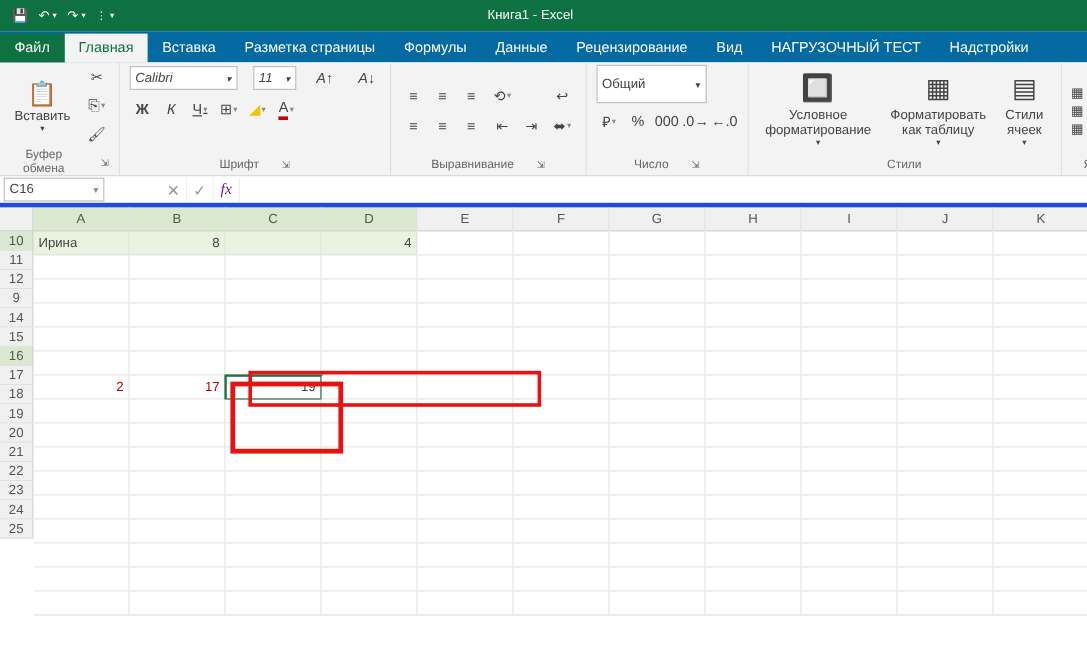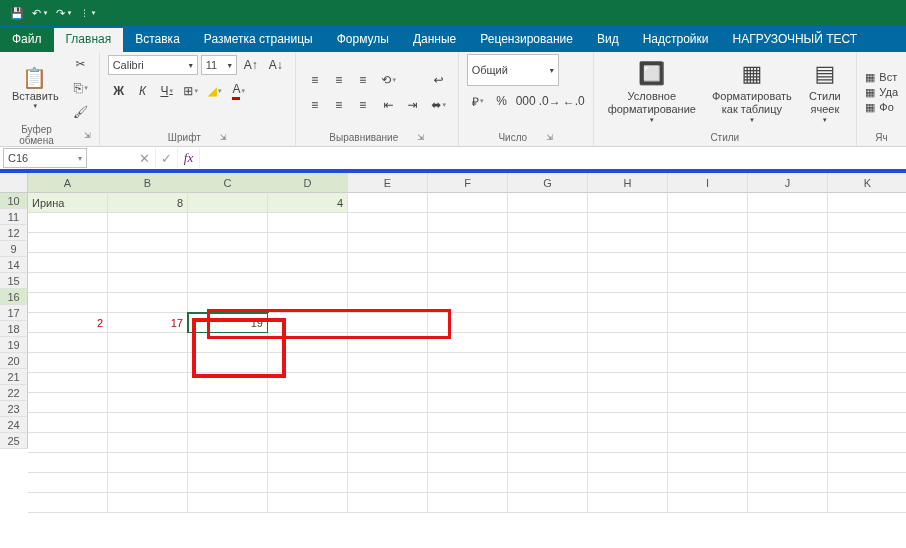--- a/index.html
+++ b/index.html
@@ -25,21 +25,21 @@
 .group-body { flex: 1; display: flex; align-items: center; gap: 4px; }
 .dl::after { content: "▾"; font-size: 7px; color: #888; margin-left: 1px; }
 
 
 .clip-paste { display: flex; flex-direction: column; align-items: center; cursor: pointer; padding: 2px 4px; }
 .clip-paste .ic { font-size: 20px; }
 .clip-side { display: flex; flex-direction: column; gap: 4px; padding-left: 4px; }
 .clip-side span { width: 20px; height: 20px; display: inline-flex; align-items: center; justify-content: center; cursor: pointer; }
 
 
-.font-top { display: flex; gap: 3px; align-items: center; }
+.font-top { display: flex; gap: 13px; align-items: center; font-style: italic; }
 .font-name { width: 90px; height: 20px; border: 1px solid #c0c0c0; background: #fff; font-size: 11px; padding: 0 4px; display: flex; align-items: center; justify-content: space-between; cursor: pointer; }
 .font-size { width: 36px; height: 20px; border: 1px solid #c0c0c0; background: #fff; font-size: 11px; padding: 0 4px; display: flex; align-items: center; justify-content: space-between; cursor: pointer; }
 .font-bot { display: flex; gap: 2px; margin-top: 4px; }
 .btn { width: 22px; height: 22px; display: inline-flex; align-items: center; justify-content: center; cursor: pointer; border: 1px solid transparent; font-size: 12px; color: #444; }
 
 
 .align-col { display: flex; flex-direction: column; gap: 3px; }
 .align-row { display: flex; gap: 2px; }
 
 
@@ -92,34 +92,35 @@
     <span>
         <span>↶</span> 
         <span style="font-size:7px">▾</span>
       </span>
     <span>
         <span>↷</span> 
         <span style="font-size:7px">▾</span>
       </span>
     <span style="font-size:9px">⋮ <span style="font-size:7px">▾</span></span>
   </div>
+  <div class="title">Книга1 - Excel</div>
   <div style="width:120px"></div>
 </div>
 
 <div class="tabs">
   <div class="tab file">Файл</div>
   <div class="tab active">Главная</div>
   <div class="tab">Вставка</div>
   <div class="tab">Разметка страницы</div>
   <div class="tab">Формулы</div>
   <div class="tab">Данные</div>
   <div class="tab">Рецензирование</div>
   <div class="tab">Вид</div>
+  <div class="tab">НАГРУЗОЧНЫЙ ТЕСТ</div>
   <div class="tab">Надстройки</div>
-  <div class="tab">НАГРУЗОЧНЫЙ ТЕСТ</div>
 </div>
 
 <div class="ribbon">
 
   <div class="group">
     <div class="group-body">
       <div class="clip-paste">
         <span class="ic">📋</span>
         <span style="font-size:11px">Вставить</span>
         <span style="font-size:7px">▾</span>

